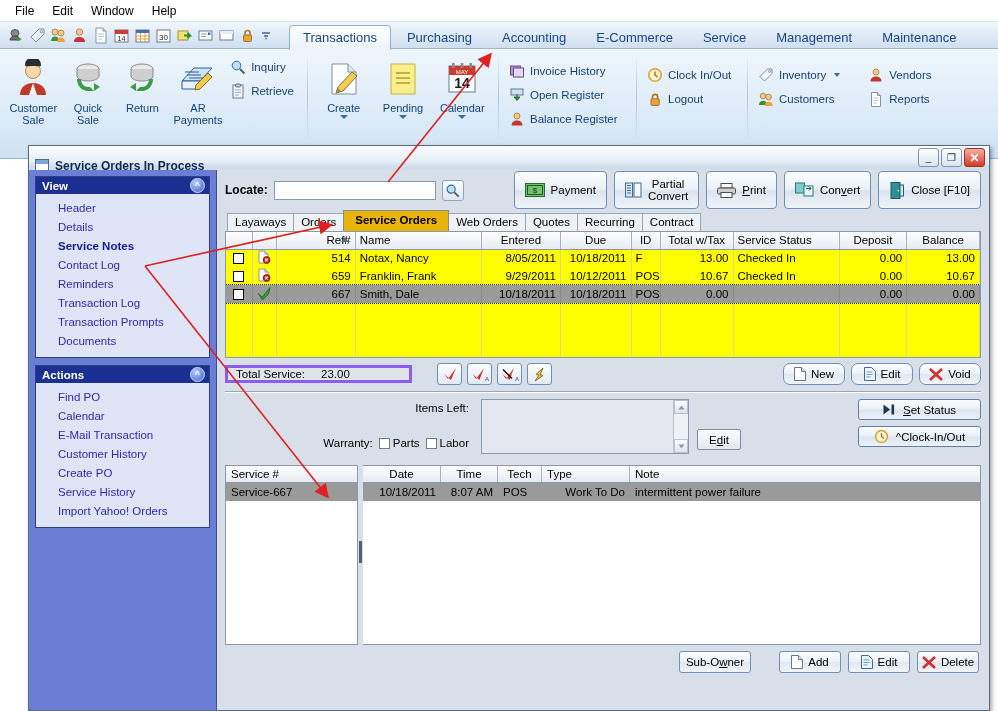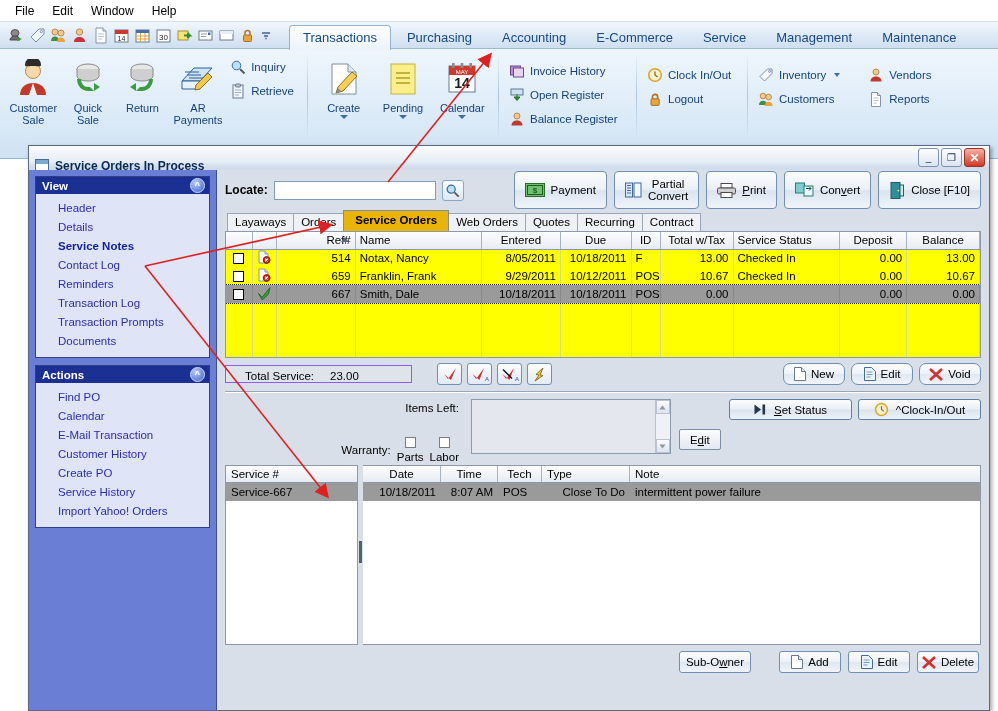--- a/index.html
+++ b/index.html
@@ -141,47 +141,47 @@
   td.num{text-align:right;}
   td.ctr{text-align:center;}
   th.ctr{text-align:center;}
   th.rgt{text-align:right;}
   .cbx{width:11px;height:11px;border:1px solid #000;background:#fff;display:inline-block;vertical-align:middle;}
   .sortarrow{position:absolute;right:6px;top:5px;width:0;height:0;
     border-left:4px solid transparent;border-right:4px solid transparent;border-bottom:5px solid #5a6a80;}
 
   
   .totrow{display:flex;align-items:center;margin-top:4px;height:24px;gap:8px;}
-  #total{width:187px;height:18px;border:1px solid #8b5cf6;background:#dfe3ea;
-    display:flex;align-items:flex-end;font-size:11.5px;padding:0 19px;gap:16px;}
+  #total{width:187px;height:18px;border:3px solid #8b5cf6;background:#dfe3ea;
+    display:flex;align-items:flex-start;font-size:11.5px;padding:0 8px;gap:16px;}
   .ibtns{display:flex;gap:5px;margin-left:17px;}
   .ibtn{width:25px;height:22px;border:1px solid #6f8fb5;border-radius:3px;
     background:linear-gradient(to bottom,#fcfdfe,#e3eaf3);display:flex;align-items:center;justify-content:center;}
   .rbtns{margin-left:auto;display:flex;gap:6px;}
   .rbtn{width:62px;height:22px;border:1px solid #6f8fb5;border-radius:7px;
     background:linear-gradient(to bottom,#fcfdfe 0%,#edf2f8 48%,#dfe7f1 52%,#f1f5fa 100%);
     display:flex;align-items:center;justify-content:center;gap:5px;font-size:11.5px;}
 
   .hrule{height:2px;border-top:1px solid #9aa5b5;border-bottom:1px solid #fff;margin:5px 0 6px 0;}
 
   
   .midrow{display:flex;gap:8px;align-items:flex-start;height:62px;}
   .midleft{width:248px;padding-top:3px;}
   .itemsLbl{text-align:right;font-size:11.5px;padding-right:4px;}
   .warr{display:flex;align-items:center;gap:6px;font-size:11.5px;margin-top:23px;justify-content:flex-end;padding-right:4px;}
-  .chk{display:inline-flex;align-items:center;gap:3px;flex-direction:column;}
+  .chk{display:inline-flex;align-items:center;gap:3px;}
   .chk .b{width:11px;height:11px;border:1px solid #7b7b7b;background:#fff;display:inline-block;}
   #itemsbox{width:208px;height:55px;border:1px solid #8a99ab;background:#e4e8ee;position:relative;}
   .vsb{position:absolute;right:0;top:0;width:15px;height:100%;background:#eef1f5;border-left:1px solid #b9c2ce;
     display:flex;flex-direction:column;justify-content:space-between;}
   .vsb .ar{height:14px;display:flex;align-items:center;justify-content:center;
     background:linear-gradient(to bottom,#fbfcfe,#dde4ee);border:1px solid #b9c2ce;}
   .editSmall{width:44px;height:21px;border:1px solid #7b8ea5;border-radius:2px;
     background:linear-gradient(to bottom,#fbfcfe,#e3e9f1);display:flex;align-items:center;justify-content:center;font-size:11.5px;margin-top:30px;}
-  .statbtns{margin-left:auto;display:flex;flex-direction:row;gap:6px;}
+  .statbtns{margin-left:auto;display:flex;flex-direction:column;gap:6px;}
   .stbtn{width:123px;height:21px;border:1px solid #5f7fa8;border-radius:3px;
     background:linear-gradient(to bottom,#fcfdfe 0%,#e9eff6 48%,#dae3ee 52%,#eef3f9 100%);
     display:flex;align-items:center;justify-content:center;gap:7px;font-size:11.5px;}
 
   
   .botwrap{display:flex;margin-top:4px;height:180px;}
   .svcleft{width:133px;border:1px solid #8c99ab;background:#fff;position:relative;}
   .svcright{flex:1;border:1px solid #8c99ab;border-left:none;background:#fff;position:relative;}
   .bhead{height:17px;background:linear-gradient(to bottom,#fdfdfe,#e7ebf1);
     border-bottom:1px solid #8c99ab;display:flex;align-items:center;font-size:11.5px;}
@@ -916,21 +916,21 @@
             <div class="hc" style="width:78px;justify-content:center">Date</div>
             <div class="hc" style="width:57px;justify-content:center">Time</div>
             <div class="hc" style="width:44px;justify-content:center">Tech</div>
             <div class="hc" style="width:88px">Type</div>
             <div class="hc" style="flex:1;border-right:none">Note</div>
           </div>
           <div class="brow">
             <div class="bc" style="width:78px;justify-content:flex-end">10/18/2011</div>
             <div class="bc" style="width:57px;justify-content:flex-end">8:07 AM</div>
             <div class="bc" style="width:44px">POS</div>
-            <div class="bc" style="width:88px;justify-content:flex-end">Close To Do</div>
+            <div class="bc" style="width:88px;justify-content:flex-end">Work To Do</div>
             <div class="bc" style="flex:1">intermittent power failure</div>
           </div>
         </div>
       </div>
 
       <div class="botbtns">
         <div class="bbtn wide">
           <span>Sub-O<span class="u">w</span>ner</span>
         </div>
         <div style="width:14px"></div>

